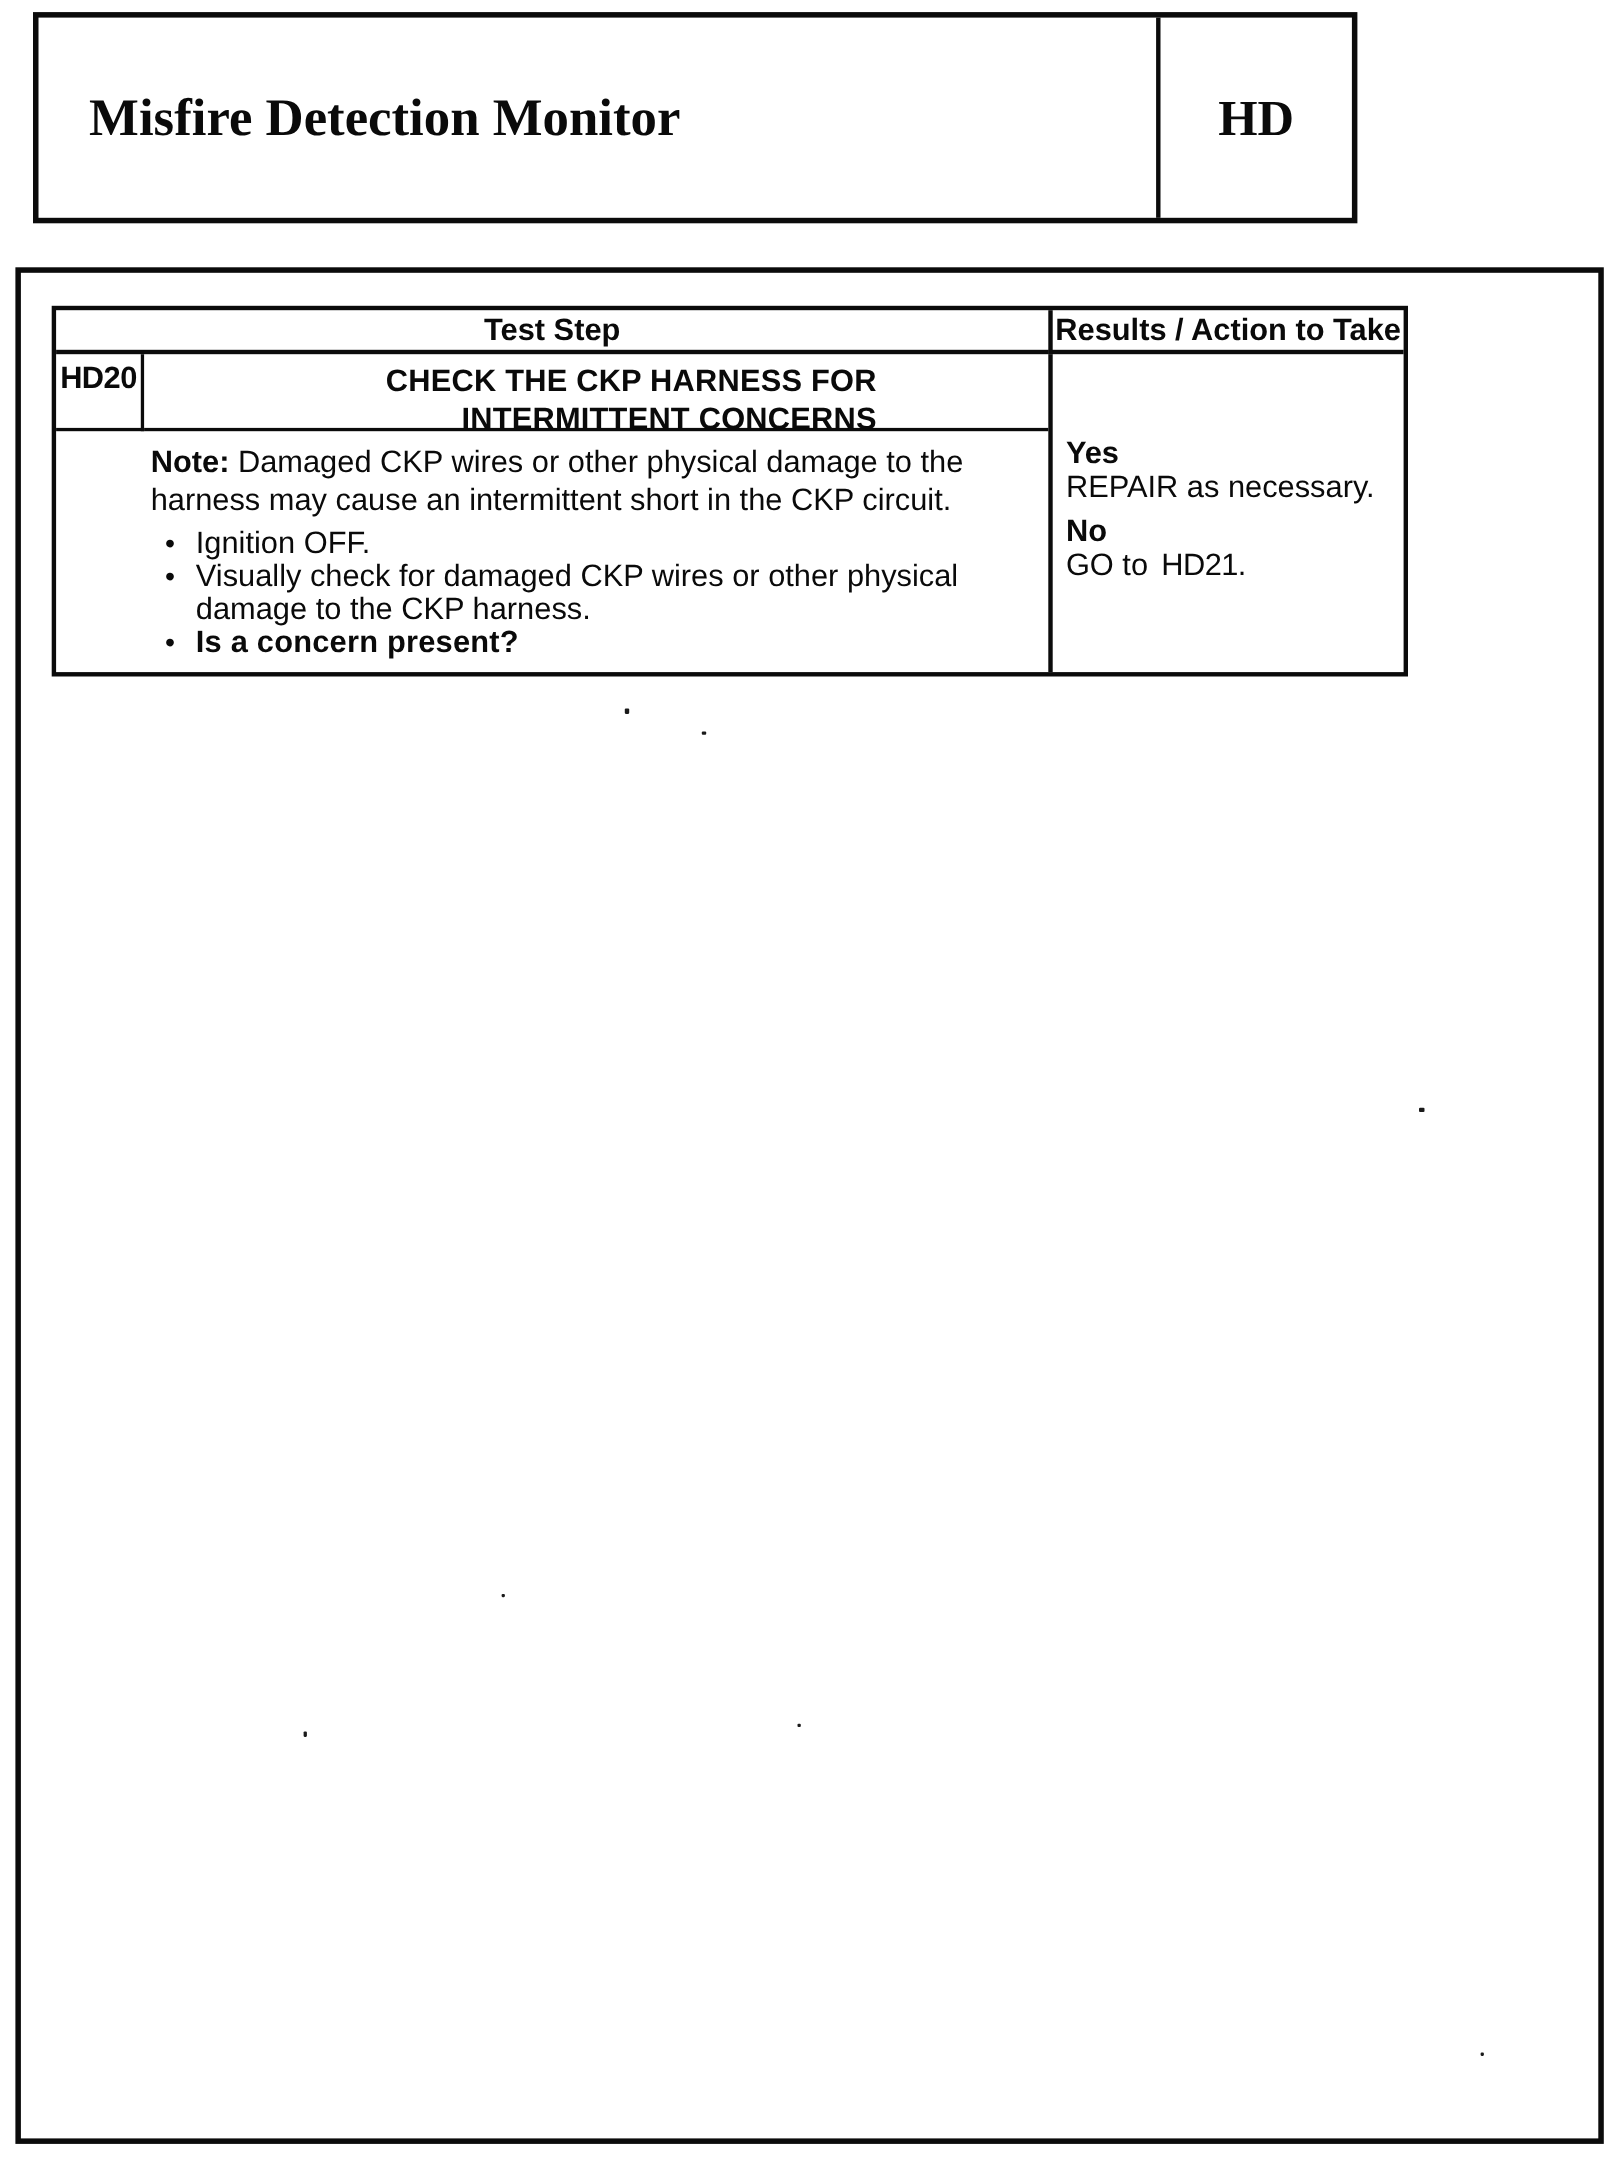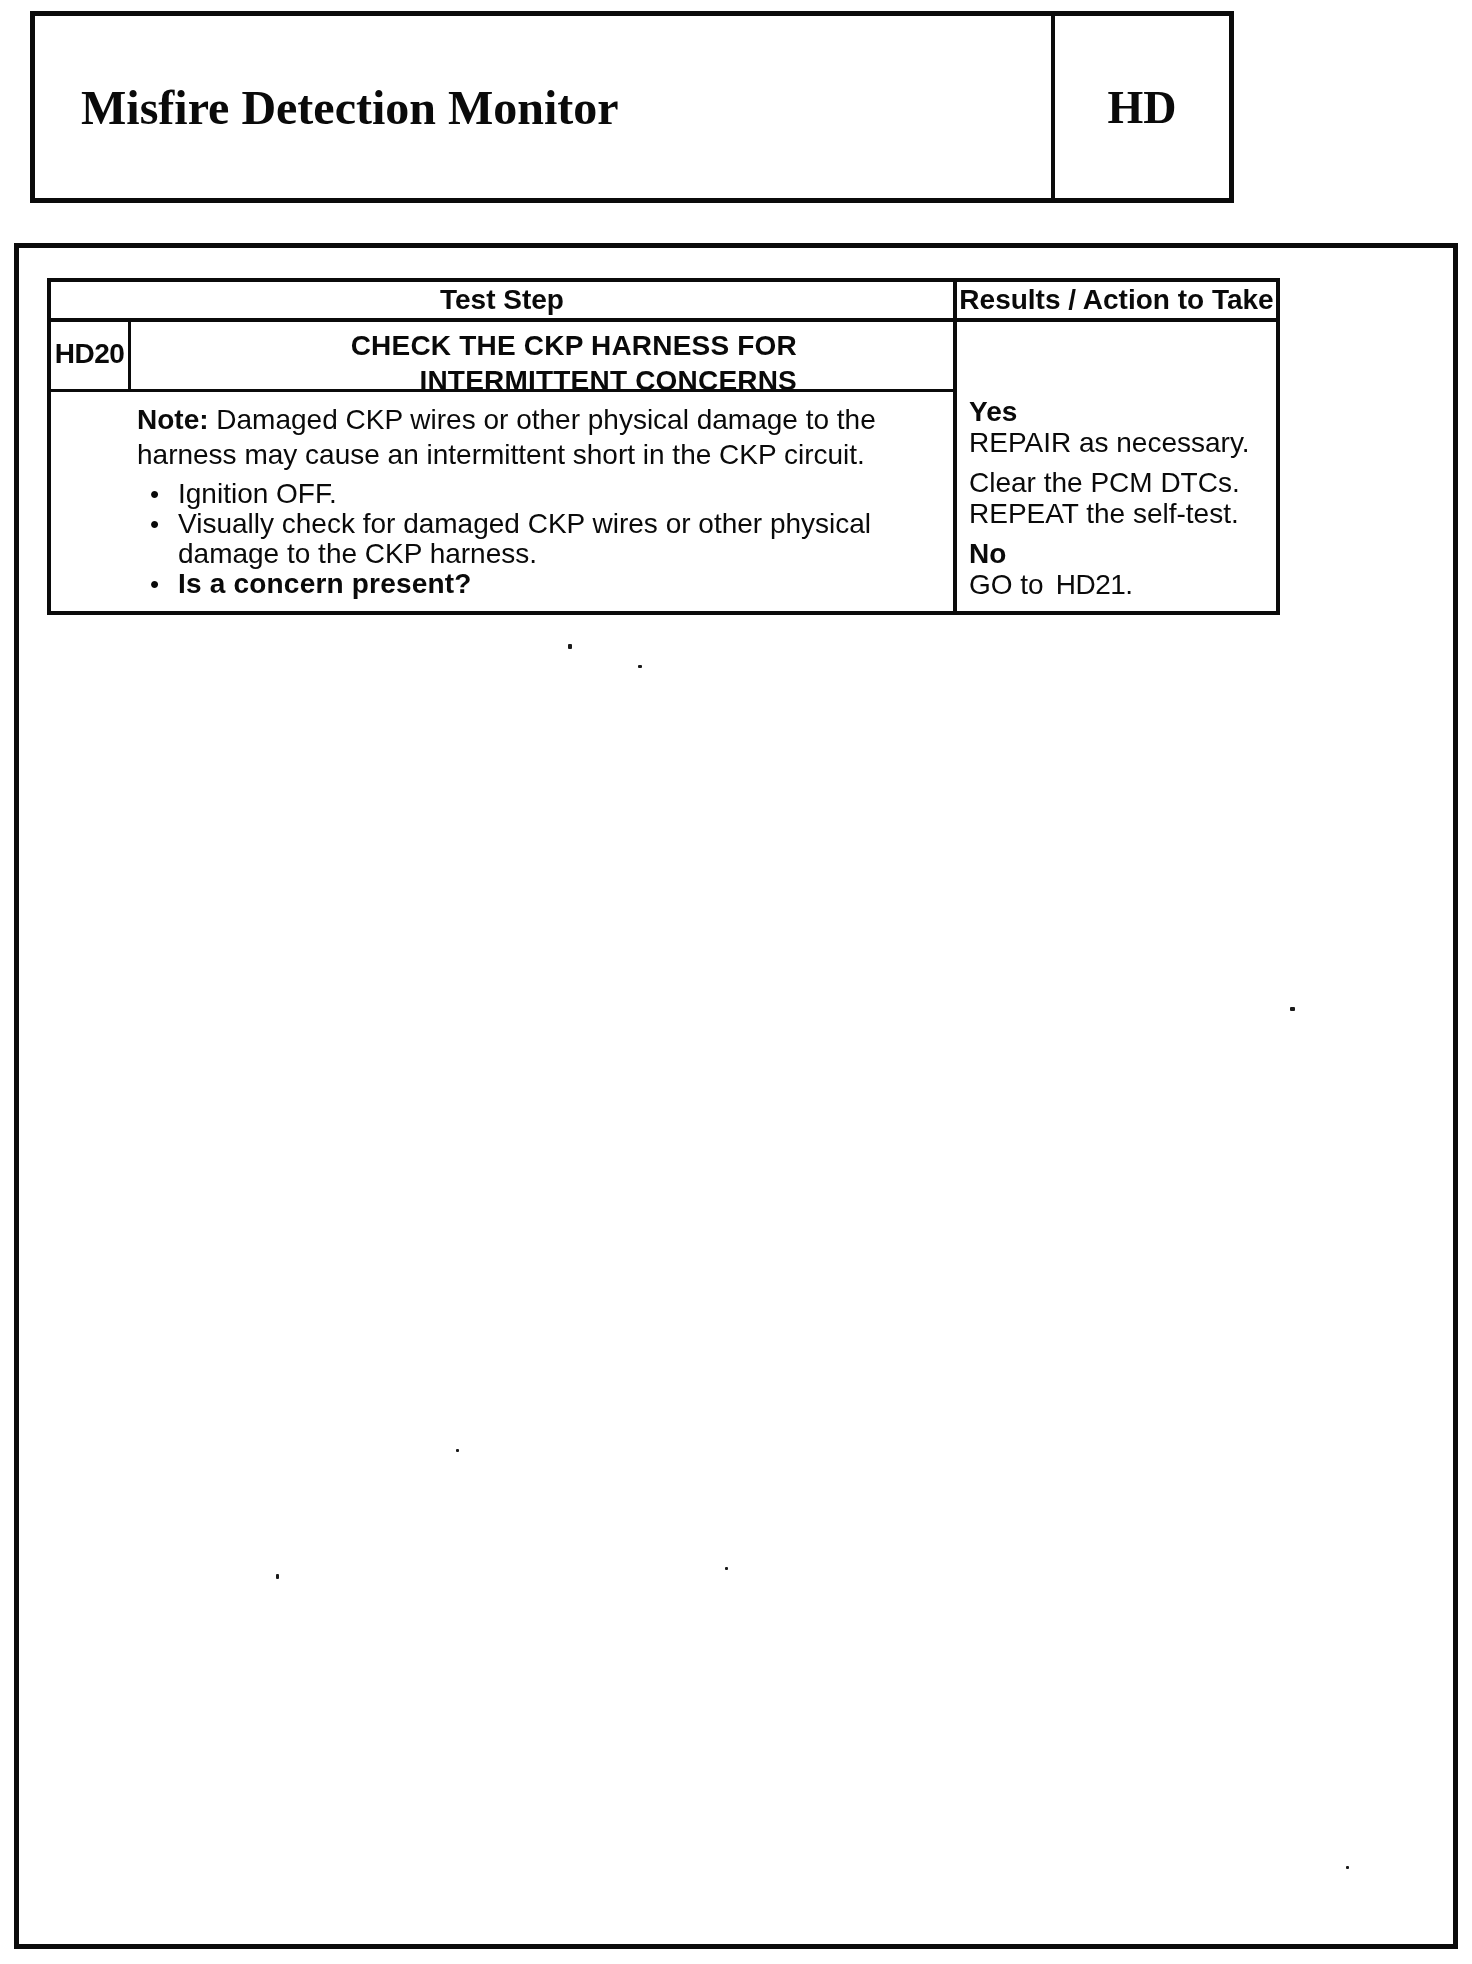--- a/index.html
+++ b/index.html
@@ -68,21 +68,21 @@
   }
   .th-test-step { grid-column: 1 / 3; grid-row: 1; border-bottom: 4px solid #0b0b0b; }
   .th-results   { grid-column: 3 / 4; grid-row: 1; border-bottom: 4px solid #0b0b0b; border-left: 4px solid #0b0b0b; }
 
   .cell-num {
     grid-column: 1 / 2; grid-row: 2;
     border-right: 3px solid #0b0b0b;
     border-bottom: 3px solid #0b0b0b;
     font-weight: bold;
     display: flex; justify-content: center;
-    padding-top: 16px;
+    padding-top: 6px;
     letter-spacing: -0.5px;
   }
   .cell-title {
     grid-column: 2 / 3; grid-row: 2;
     border-bottom: 3px solid #0b0b0b;
     font-weight: bold;
     padding: 6px 20px 0 6px;
     line-height: 35px;
   }
   .cell-title .title-text { display: block; max-width: 660px; letter-spacing: 0.2px; text-align: right; }
@@ -163,21 +163,20 @@
         <span class="bullet-text bullet-bold">Is a concern present?</span>
       </div>
     </div>
   </div>
 
   <div class="cell-results">
     <div class="result-para">
       <div class="result-label">Yes</div>
       <div>REPAIR as necessary.</div>
     </div>
-    <div class="result-para">Clear the PCM DTCs. REPEAT the self-test.</div>
     <div class="result-para">
       <div class="result-label">No</div>
       <div>
         <span>GO to</span><span class="go-target">HD21</span><span>.</span>
       </div>
     </div>
   </div>
 
 </div>
 

